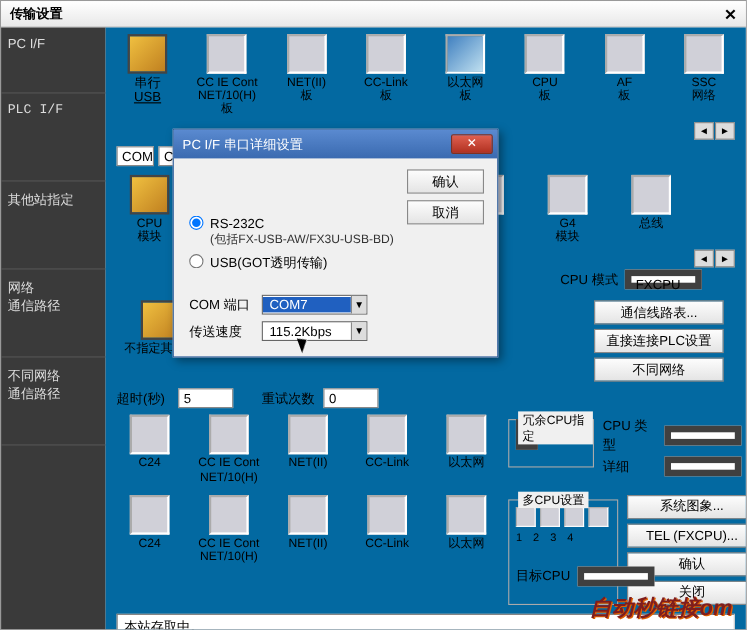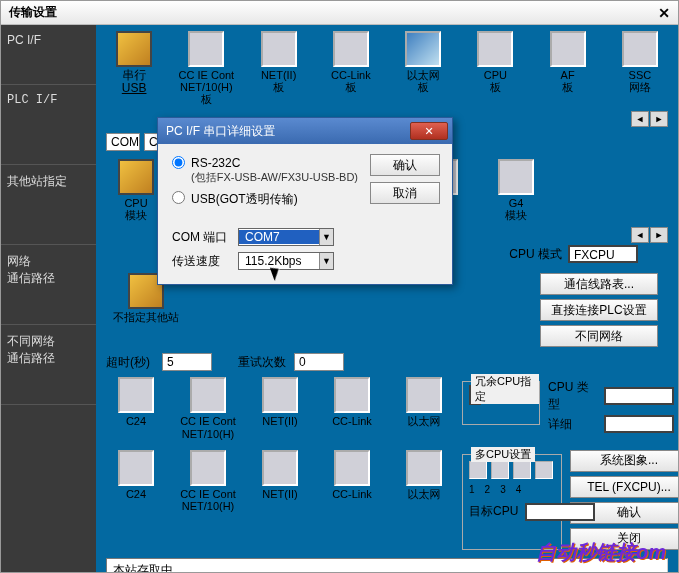--- a/index.html
+++ b/index.html
@@ -25,44 +25,44 @@
 .icon-label u { text-decoration: underline; }
 
 .com-bar { margin-top: 6px; display: flex; align-items: center; gap: 4px; }
 .input-s { border: 1px solid #888; background: #fff; padding: 1px 4px; height: 18px; }
 .scroll-btns { margin-left: auto; display: flex; gap: 1px; }
 .tiny-btn { width: 18px; height: 16px; border: 1px solid #888; background: #ddd; font-size: 9px; text-align: center; line-height: 14px; cursor: pointer; }
 
 .section-label { font-size: 11px; color: #333; }
 .field-row { display: flex; align-items: center; gap: 6px; margin: 2px 0; }
 .field-row label { min-width: 50px; }
-.dropdown { border: 2px solid #404040; background: #fff; padding: 1px 4px; height: 18px; min-width: 70px; }
+.dropdown { border: 6px solid #404040; background: #fff; padding: 1px 4px; height: 18px; min-width: 70px; }
 .win-btn { width: 118px; height: 22px; border: 1px solid #888; background: linear-gradient(#fdfdfd,#e4e4e4); margin-bottom: 4px; cursor: pointer; font-size: 12px; }
 
 .group-box { border: 1px solid #aaa; padding: 6px; position: relative; margin: 4px 0; }
 .group-box > legend { position: absolute; top: -8px; left: 8px; background: #f0f0f0; padding: 0 4px; font-size: 11px; }
 
 .status-bar { border: 1px inset #ccc; background: #fff; padding: 3px 6px; margin-top: 4px; height: 22px; }
 
 
 .modal { position: absolute; top: 116px; left: 156px; width: 296px; background: #f0f0f0; border: 1px solid #2a5a9a; box-shadow: 3px 3px 8px rgba(0,0,0,0.4); z-index: 100; }
 .modal-title { height: 26px; background: linear-gradient(#5a8ad0,#3a6ab0); color: #fff; display: flex; align-items: center; justify-content: space-between; padding: 0 4px 0 8px; font-size: 12px; }
 .modal-close { width: 38px; height: 18px; background: linear-gradient(#e06050,#b03020); color: #fff; text-align: center; line-height: 16px; border: 1px solid #803020; border-radius: 2px; cursor: pointer; font-size: 11px; }
-.modal-body { padding: 12px 14px; }
+.modal-body { padding: 12px 14px; margin-top: 40px; }
 .radio-row { display: flex; align-items: flex-start; gap: 6px; margin-bottom: 6px; }
 .modal-btns { position: absolute; right: 12px; top: 36px; display: flex; flex-direction: column; gap: 6px; }
 .modal-btn { width: 70px; height: 22px; border: 1px solid #888; background: linear-gradient(#fdfdfd,#e4e4e4); cursor: pointer; }
 .combo { border: 1px solid #666; background: #fff; height: 18px; display: inline-flex; align-items: center; }
 .combo-val { padding: 0 6px; min-width: 80px; }
 .combo-arrow { width: 14px; height: 16px; background: #ddd; border-left: 1px solid #888; text-align: center; font-size: 9px; line-height: 16px; }
 .combo.selected .combo-val { background: #2060c0; color: #fff; }
 .cursor-arrow { position: absolute; width: 12px; height: 16px; pointer-events: none; }
 .cursor-arrow::before { content: ""; position: absolute; border-left: 8px solid #000; border-top: 4px solid transparent; border-bottom: 10px solid transparent; transform: rotate(-20deg); filter: drop-shadow(1px 0 0 #fff); }
 
-.watermark { position: absolute; right: 12px; bottom: 6px; font-size: 20px; font-weight: bold; font-style: italic; color: #6d28d9; text-shadow: 1px 1px #e06000; z-index: 200; }
+.watermark { position: absolute; right: 12px; bottom: 6px; font-size: 20px; font-weight: bold; font-style: italic; color: #7f1d1d; text-shadow: 1px 1px #e06000; z-index: 200; }
 .small-squares { display: inline-flex; gap: 4px; }
 .small-sq { width: 18px; height: 18px; background: #d0d0d8; border: 1px inset #fff; }
 .sq-label { font-size: 10px; }
 </style>
 </head>
 <body>
 
 <div class="main-window">
   <div class="title-bar">
     <span>传输设置</span>
@@ -151,20 +151,24 @@
             <div class="icon-box"></div>
           </div>
         <div class="icon-cell">
             <div class="icon-box"></div>
           </div>
         <div class="icon-cell">
             <div class="icon-box"></div>
             <div class="icon-label" style="white-space:pre-line">G4
 模块</div>
           </div>
+        <div class="icon-cell">
+            <div class="icon-box"></div>
+            <div class="icon-label">总线</div>
+          </div>
       </div>
 
       <div class="com-bar" style="justify-content:flex-end">
         <div class="scroll-btns">
             <div class="tiny-btn">◄</div>
             <div class="tiny-btn">►</div>
           </div>
       </div>
 
       <div class="field-row" style="justify-content:flex-end;margin-right:30px">
@@ -263,21 +267,21 @@
             <div class="small-sq"></div>
             <div class="small-sq"></div>
             <div class="small-sq"></div>
           </div>
           <div style="display:flex;gap:10px;margin-top:2px">
             <span class="sq-label">1</span>
             <span class="sq-label">2</span>
             <span class="sq-label">3</span>
             <span class="sq-label">4</span>
           </div>
-          <div class="field-row" style="margin-top:8px">
+          <div class="field-row" style="margin-top:20px">
               <label>目标CPU</label>
               <span class="dropdown" style="width:30px"></span>
             </div>
         </div>
         <div style="width:120px">
           <button class="win-btn">系统图象...</button>
           <button class="win-btn">TEL (FXCPU)...</button>
           <button class="win-btn">确认</button>
           <button class="win-btn">关闭</button>
         </div>

